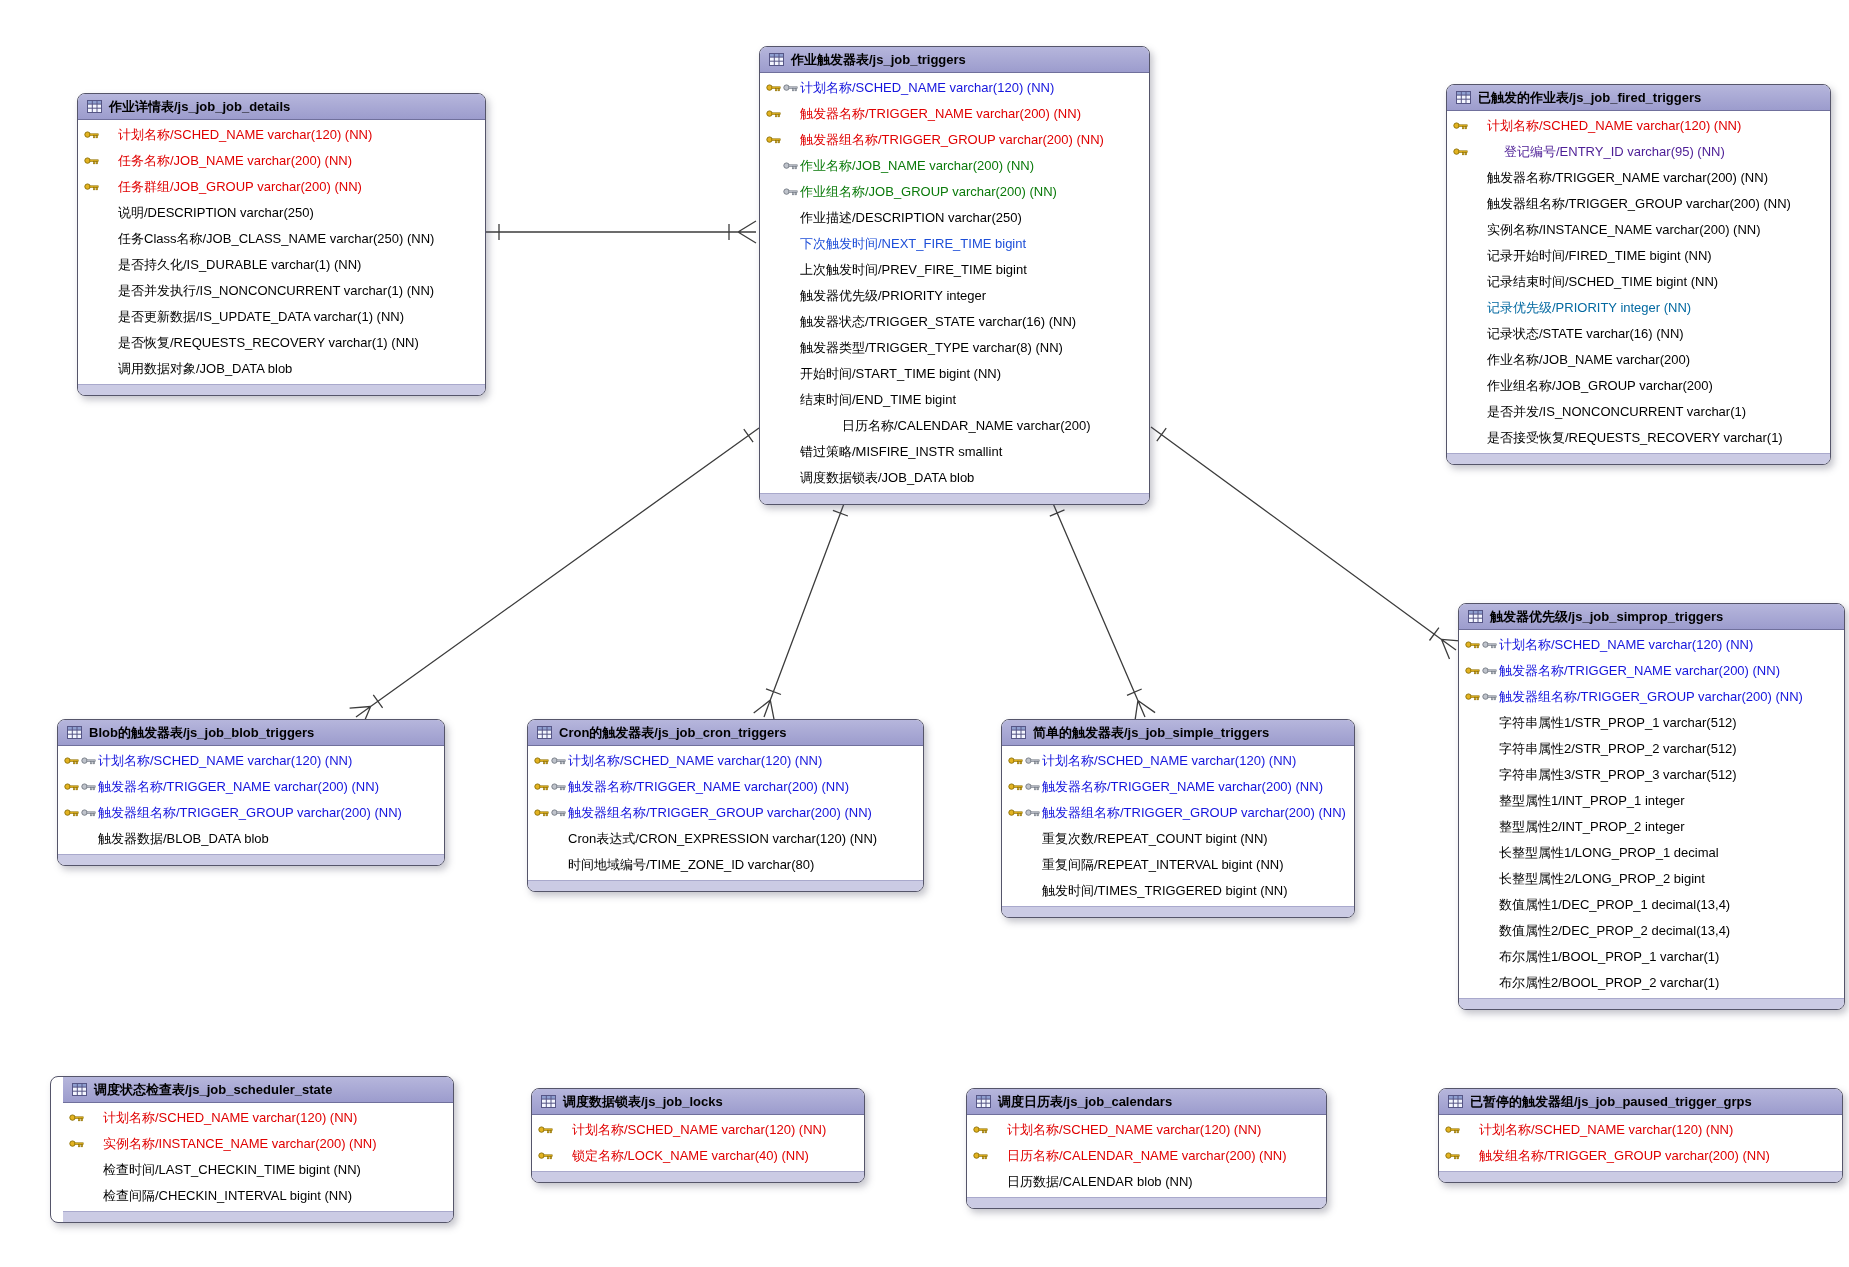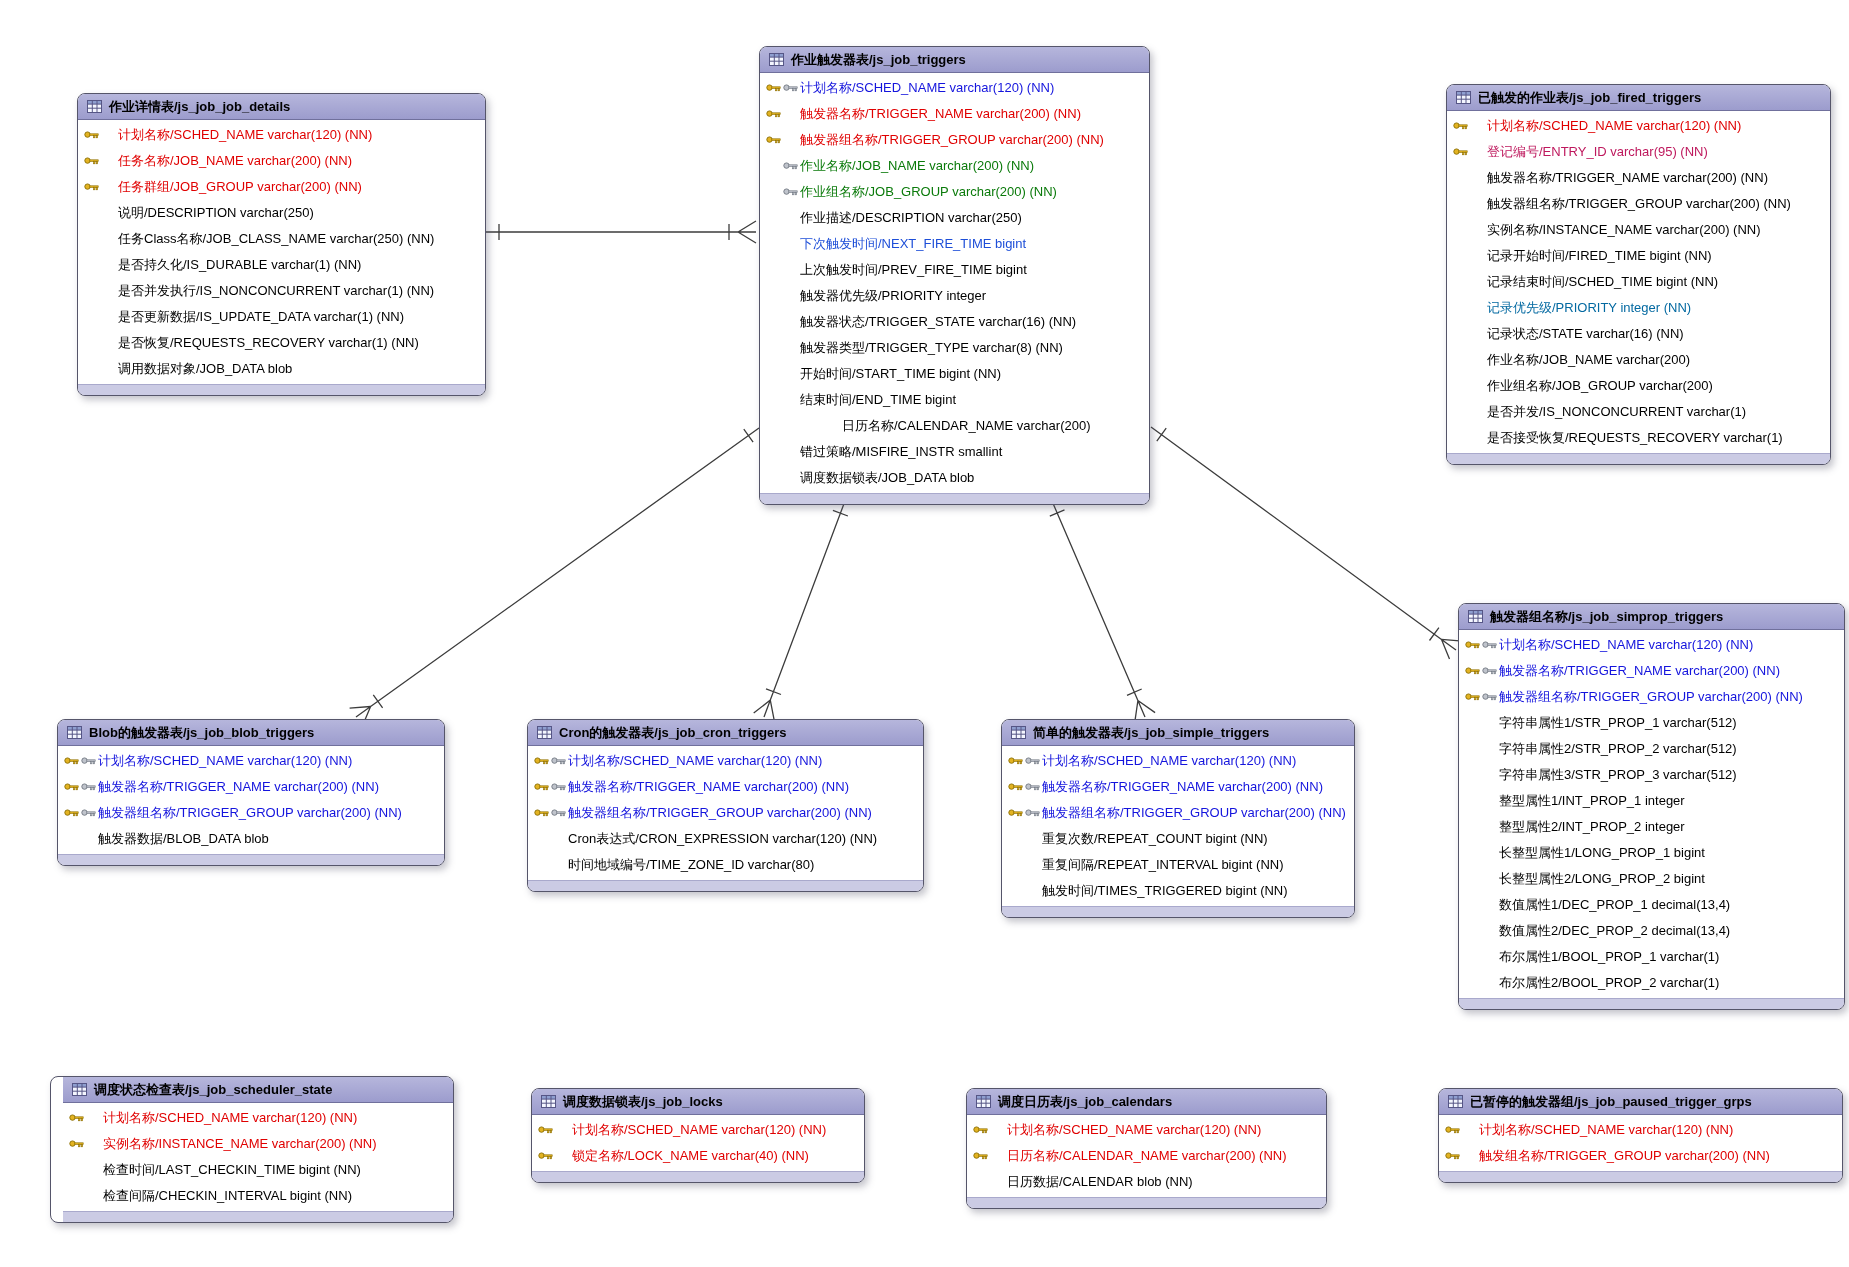--- a/index.html
+++ b/index.html
@@ -349,21 +349,21 @@
             <span class="kslot">
               <svg width="15" height="10" viewBox="0 0 15 10">
                 <circle cx="3.5" cy="4.6" r="2.7" fill="#e3b322" stroke="#8a6d00" stroke-width="0.9"></circle>
                 <rect x="5.8" y="3.8" width="8.4" height="1.7" fill="#e3b322" stroke="#8a6d00" stroke-width="0.6"></rect>
                 <rect x="9.6" y="5.2" width="1.4" height="2.6" fill="#e3b322" stroke="#8a6d00" stroke-width="0.6"></rect>
                 <rect x="12.2" y="5.2" width="1.4" height="2.6" fill="#e3b322" stroke="#8a6d00" stroke-width="0.6"></rect>
               </svg>
             </span>
             <span class="kslot"></span>
           </span>
-          <span class="f-label" style="color: #be185d;">登记编号/ENTRY_ID varchar(95) (NN)</span>
+          <span class="f-label" style="color: #4c1d95; margin-left: 17px;">登记编号/ENTRY_ID varchar(95) (NN)</span>
         </div>
         <div class="field">
           <span class="icons">
             <span class="kslot"></span>
             <span class="kslot"></span>
           </span>
           <span class="f-label" style="color: rgb(0, 0, 0);">触发器名称/TRIGGER_NAME varchar(200) (NN)</span>
         </div>
         <div class="field">
           <span class="icons">
@@ -724,21 +724,21 @@
       <div class="e-header">
         <span class="t-icon">
           <svg width="15" height="13" viewBox="0 0 15 13">
             <rect x="0.5" y="0.5" width="14" height="12" fill="#f4f6ff" stroke="#565686"></rect>
             <rect x="0.5" y="0.5" width="14" height="3.6" fill="#8f9fd0" stroke="#565686"></rect>
             <line x1="5.3" y1="0.5" x2="5.3" y2="12.5" stroke="#565686"></line>
             <line x1="10" y1="0.5" x2="10" y2="12.5" stroke="#565686"></line>
             <line x1="0.5" y1="8.2" x2="14.5" y2="8.2" stroke="#565686"></line>
           </svg>
         </span>
-        <span class="e-title">触发器组名称/js_job_simprop_triggers</span>
+        <span class="e-title">触发器优先级/js_job_simprop_triggers</span>
       </div>
       <div class="e-body">
         <div class="field">
           <span class="icons">
             <span class="kslot">
               <svg width="15" height="10" viewBox="0 0 15 10">
                 <circle cx="3.5" cy="4.6" r="2.7" fill="#e3b322" stroke="#8a6d00" stroke-width="0.9"></circle>
                 <rect x="5.8" y="3.8" width="8.4" height="1.7" fill="#e3b322" stroke="#8a6d00" stroke-width="0.6"></rect>
                 <rect x="9.6" y="5.2" width="1.4" height="2.6" fill="#e3b322" stroke="#8a6d00" stroke-width="0.6"></rect>
                 <rect x="12.2" y="5.2" width="1.4" height="2.6" fill="#e3b322" stroke="#8a6d00" stroke-width="0.6"></rect>
@@ -830,21 +830,21 @@
             <span class="kslot"></span>
             <span class="kslot"></span>
           </span>
           <span class="f-label" style="color: rgb(0, 0, 0);">整型属性2/INT_PROP_2 integer</span>
         </div>
         <div class="field">
           <span class="icons">
             <span class="kslot"></span>
             <span class="kslot"></span>
           </span>
-          <span class="f-label" style="color: rgb(0, 0, 0);">长整型属性1/LONG_PROP_1 bigint</span>
+          <span class="f-label" style="color: rgb(0, 0, 0);">长整型属性1/LONG_PROP_1 decimal</span>
         </div>
         <div class="field">
           <span class="icons">
             <span class="kslot"></span>
             <span class="kslot"></span>
           </span>
           <span class="f-label" style="color: rgb(0, 0, 0);">长整型属性2/LONG_PROP_2 bigint</span>
         </div>
         <div class="field">
           <span class="icons">

